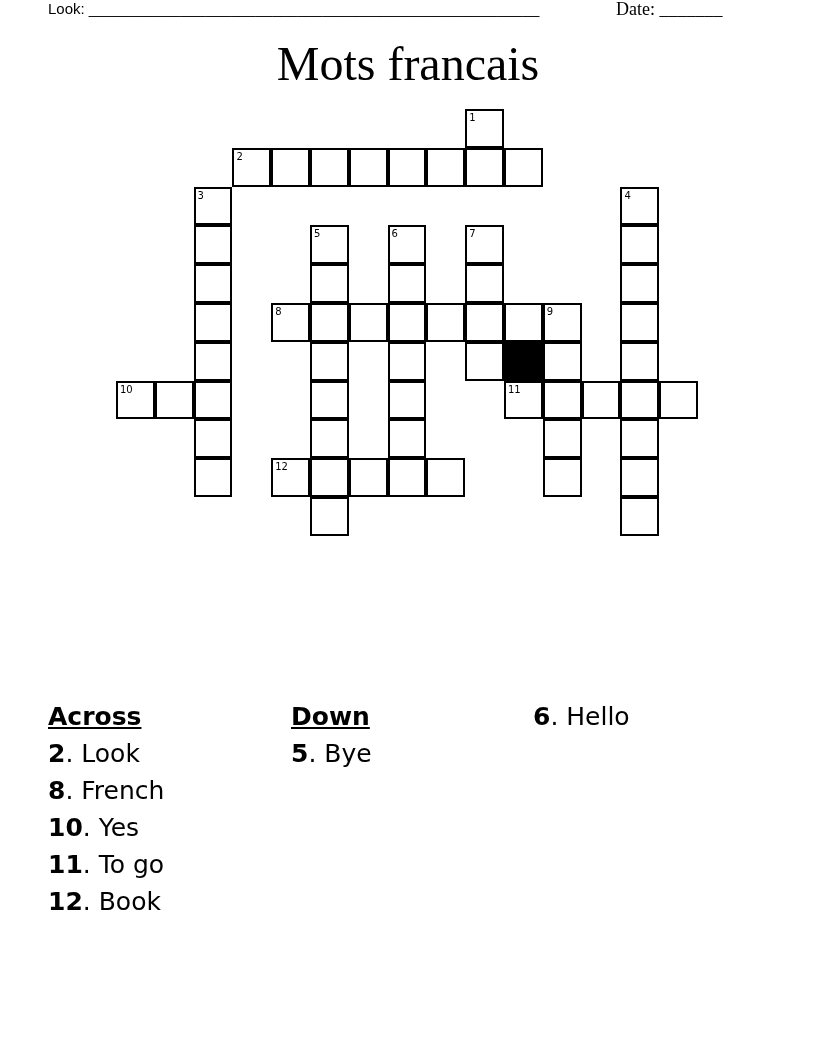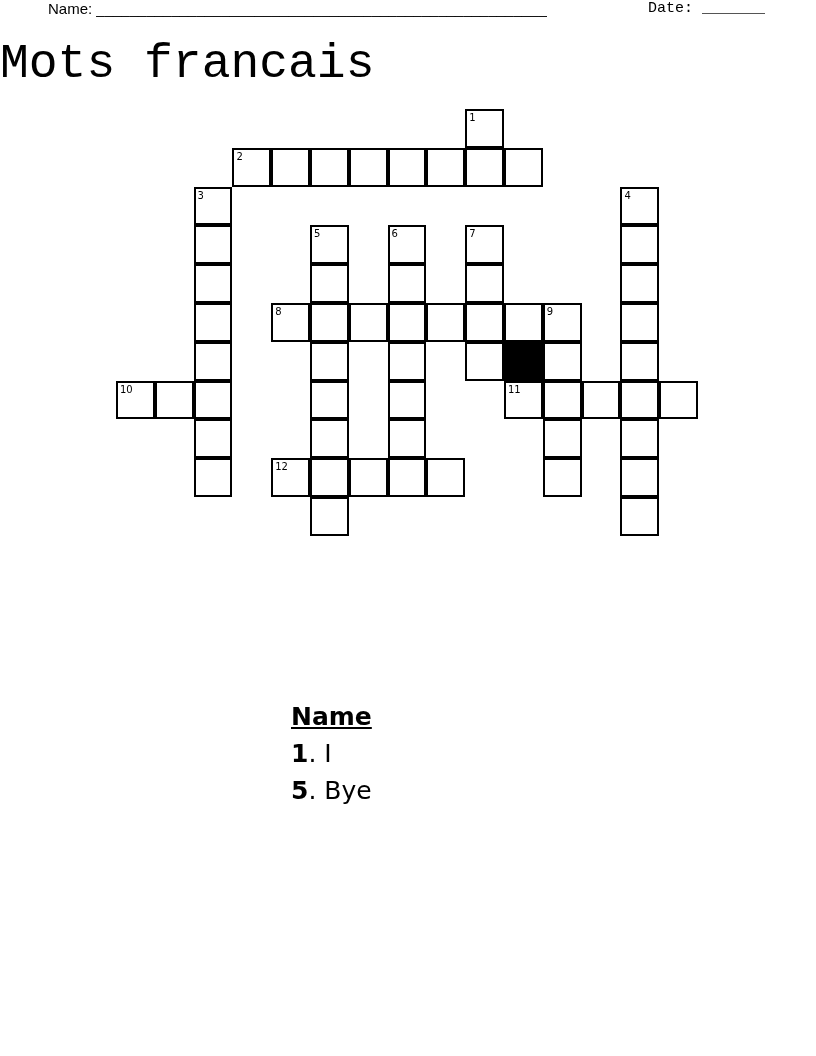--- a/index.html
+++ b/index.html
@@ -1,32 +1,32 @@
 <!DOCTYPE html>
 <html><head>
 <meta charset="utf-8">
 <style>
   html, body { margin:0; padding:0; background:#fff; }
   body { width:816px; height:1056px; position:relative; overflow:hidden; font-family:"DejaVu Sans", sans-serif; color:#000; }
   .hdr { position:absolute; top:0; left:48px; font-family:"Liberation Sans", sans-serif; font-size:15px; line-height:18px; white-space:nowrap; }
-  .hdr-date { position:absolute; top:0; left:648px; font-family:Liberation Mono, monospace; font-size:15px; line-height:18px; white-space:nowrap; }
-  .title { position:absolute; top:34px; left:0; width:816px; font-family:Liberation Mono, monospace; font-size:48px; line-height:60px; }
+  .hdr-date { position:absolute; top:0; left:616px; font-family:Liberation Serif, serif; font-size:18px; line-height:18px; white-space:nowrap; }
+  .title { position:absolute; top:34px; left:0; width:816px; text-align:center; font-family:Liberation Serif, serif; font-size:48px; line-height:60px; }
   .grid { position:absolute; left:117px; top:110px; }
   .cell { position:absolute; width:38.8px; height:38.8px; box-sizing:border-box; border:2px solid #000; background:#fff; margin-left:-1px; margin-top:-1px; }
   .cell.black { background:#000; }
   .num { position:absolute; top:1px; left:2px; font-family:"DejaVu Sans", sans-serif; font-size:10px; line-height:11px; }
   .clues { position:absolute; top:700px; font-family:"DejaVu Sans", sans-serif; font-size:25px; line-height:33px; }
   .clue-head { font-weight:bold; text-decoration:underline; margin-bottom:4px; }
   .clue { margin-bottom:4px; }
   .clue b { font-weight:bold; }
 </style>
 </head>
 <body>
 
-<div class="hdr">Name: ______________________________________________________</div>
+<div class="hdr">Look: ______________________________________________________</div>
 <div class="hdr-date">Date: _______</div>
 
 <div class="title">Mots francais</div>
 
 <div class="grid" id="grid">
     <div class="cell" style="left: 349.2px; top: 0px;">
       <span class="num">1</span>
     </div>
     <div class="cell" style="left: 349.2px; top: 38.8px;"></div>
     <div class="cell" style="left: 116.4px; top: 38.8px;">
@@ -108,26 +108,34 @@
     <div class="cell" style="left: 155.2px; top: 349.2px;">
       <span class="num">12</span>
     </div>
     <div class="cell" style="left: 232.8px; top: 349.2px;"></div>
     <div class="cell" style="left: 271.6px; top: 349.2px;"></div>
     <div class="cell" style="left: 310.4px; top: 349.2px;"></div>
     <div class="cell black" style="left: 388px; top: 232.8px;"></div>
   </div>
 
 <div class="clues" style="left:48px; width:230px;">
+  <div class="clue-head">Across</div>
+  <div id="across-list">
+      <div class="clue"><b>2</b>. Look</div>
+      <div class="clue"><b>8</b>. French</div>
+      <div class="clue"><b>10</b>. Yes</div>
+      <div class="clue"><b>11</b>. To go</div>
+      <div class="clue"><b>12</b>. Book</div>
+    </div>
 </div>
 
 <div class="clues" style="left:291px; width:200px;">
-  <div class="clue-head">Name</div>
+  <div class="clue-head">Down</div>
   <div id="down-list-1">
-      <div class="clue"><b>1</b>. I</div>
       <div class="clue"><b>5</b>. Bye</div>
     </div>
 </div>
 
 <div class="clues" style="left:533px; width:160px;">
   <div id="down-list-2">
+      <div class="clue"><b>6</b>. Hello</div>
     </div>
 </div>
 
 </body></html>

